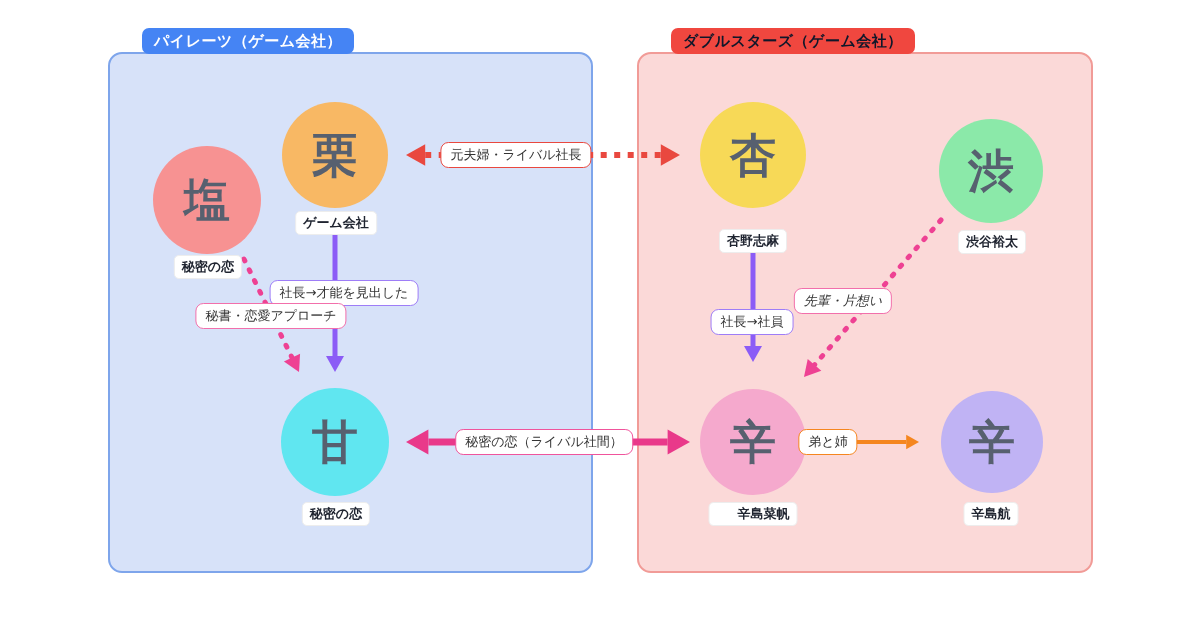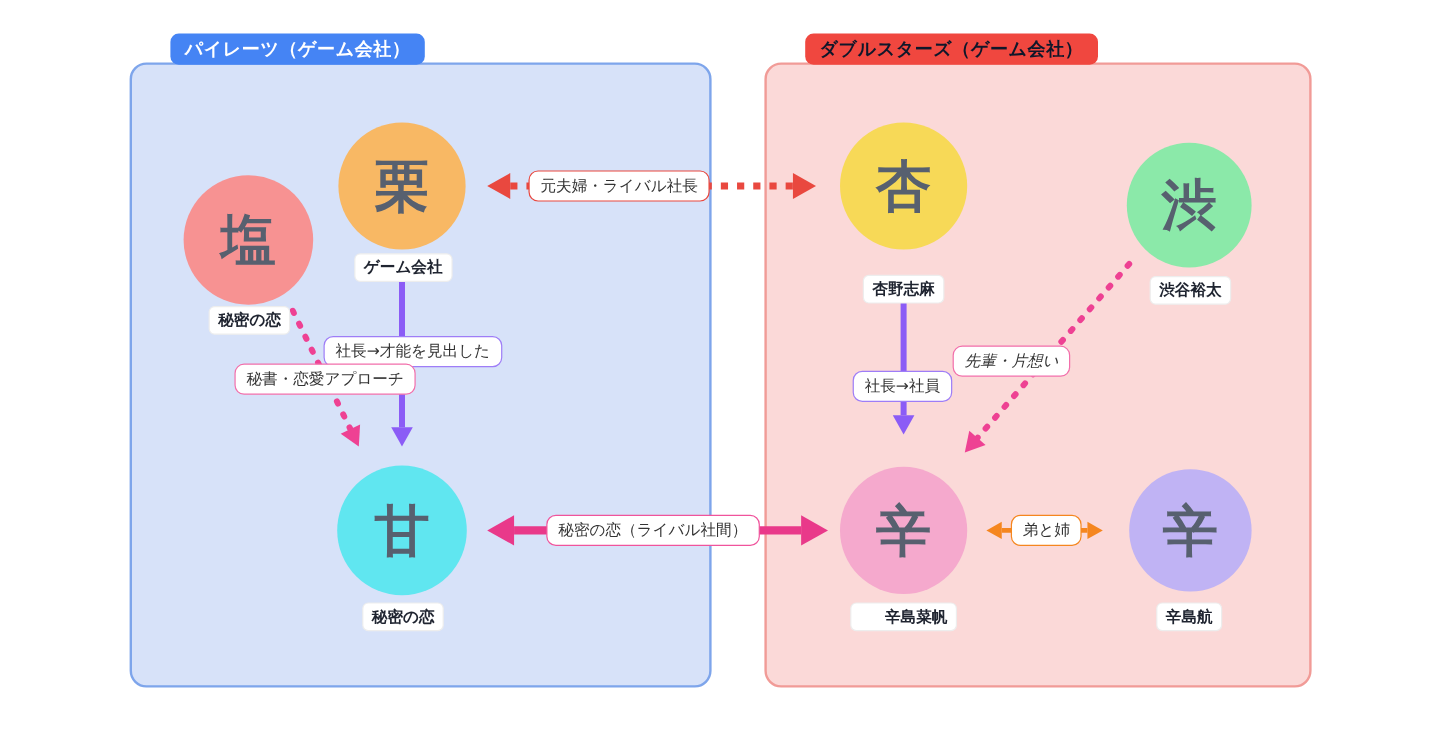--- a/index.html
+++ b/index.html
@@ -92,15 +92,15 @@
       </div>
       <div class="name-label" style="left: 991px; top: 514px;">辛島航</div>
     </div>
   <div id="labels-layer">
       <div class="edge-label" style="left: 516px; top: 155px; border-color: rgb(233, 72, 63);">元夫婦・ライバル社長</div>
       <div class="edge-label" style="left: 344px; top: 293px; border-color: rgb(158, 125, 247);">社長→才能を見出した</div>
       <div class="edge-label" style="left: 271px; top: 316px; border-color: rgb(242, 111, 171);">秘書・恋愛アプローチ</div>
       <div class="edge-label" style="left: 752px; top: 298px; border-color: rgb(158, 125, 247); margin-top: 24px;">社長→社員</div>
       <div class="edge-label" style="left: 843px; top: 301px; border-color: rgb(242, 111, 171); font-style: italic;">先輩・片想い</div>
       <div class="edge-label" style="left: 544px; top: 442px; border-color: rgb(240, 84, 156);">秘密の恋（ライバル社間）</div>
-      <div class="edge-label" style="left: 872px; top: 442px; border-color: rgb(245, 134, 31);">弟と姉</div>
+      <div class="edge-label" style="left: 828px; top: 442px; border-color: rgb(245, 134, 31);">弟と姉</div>
     </div>
 </div>
 
 </body></html>

